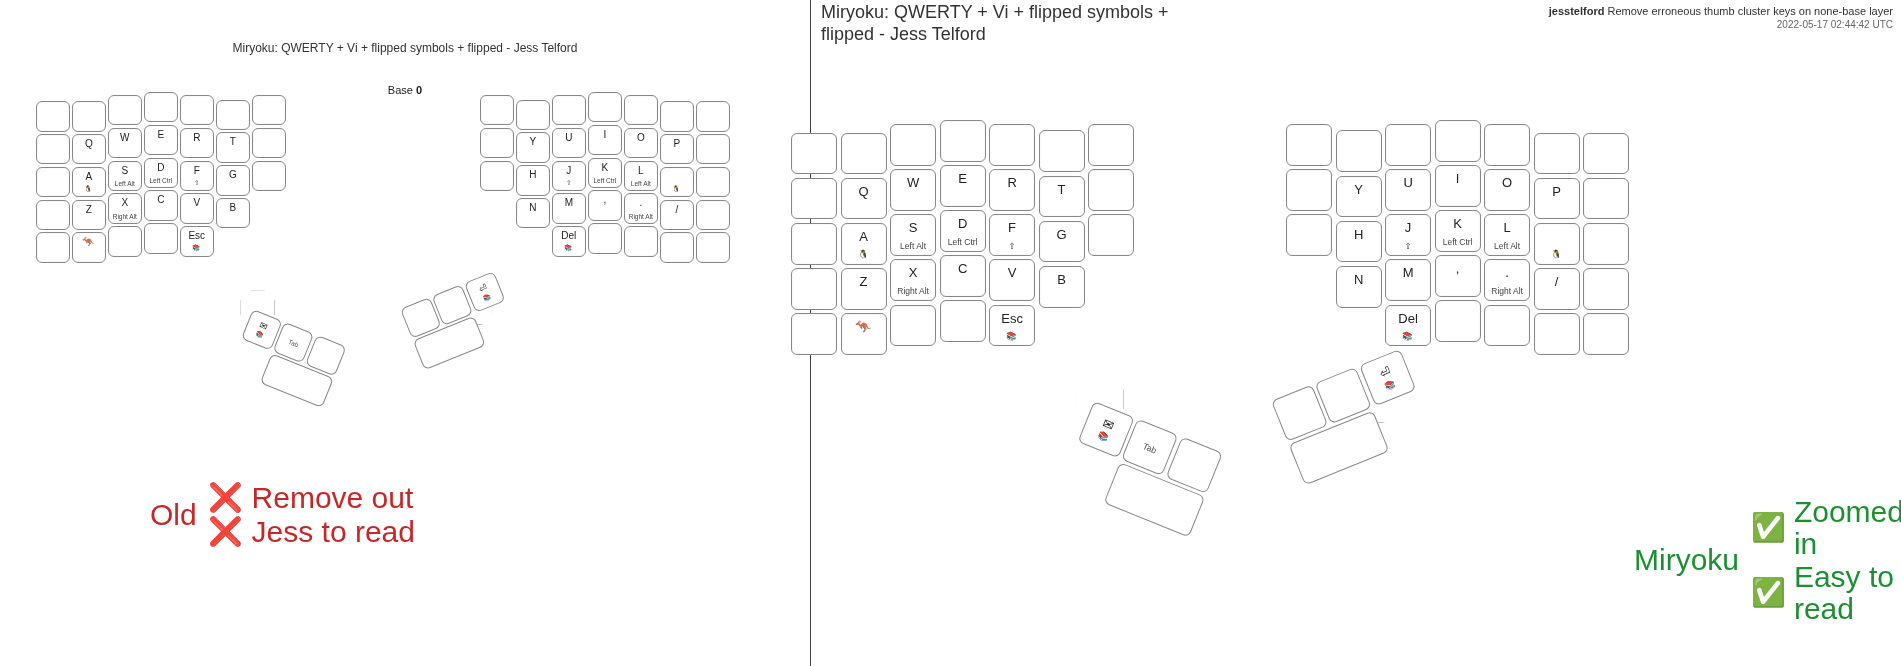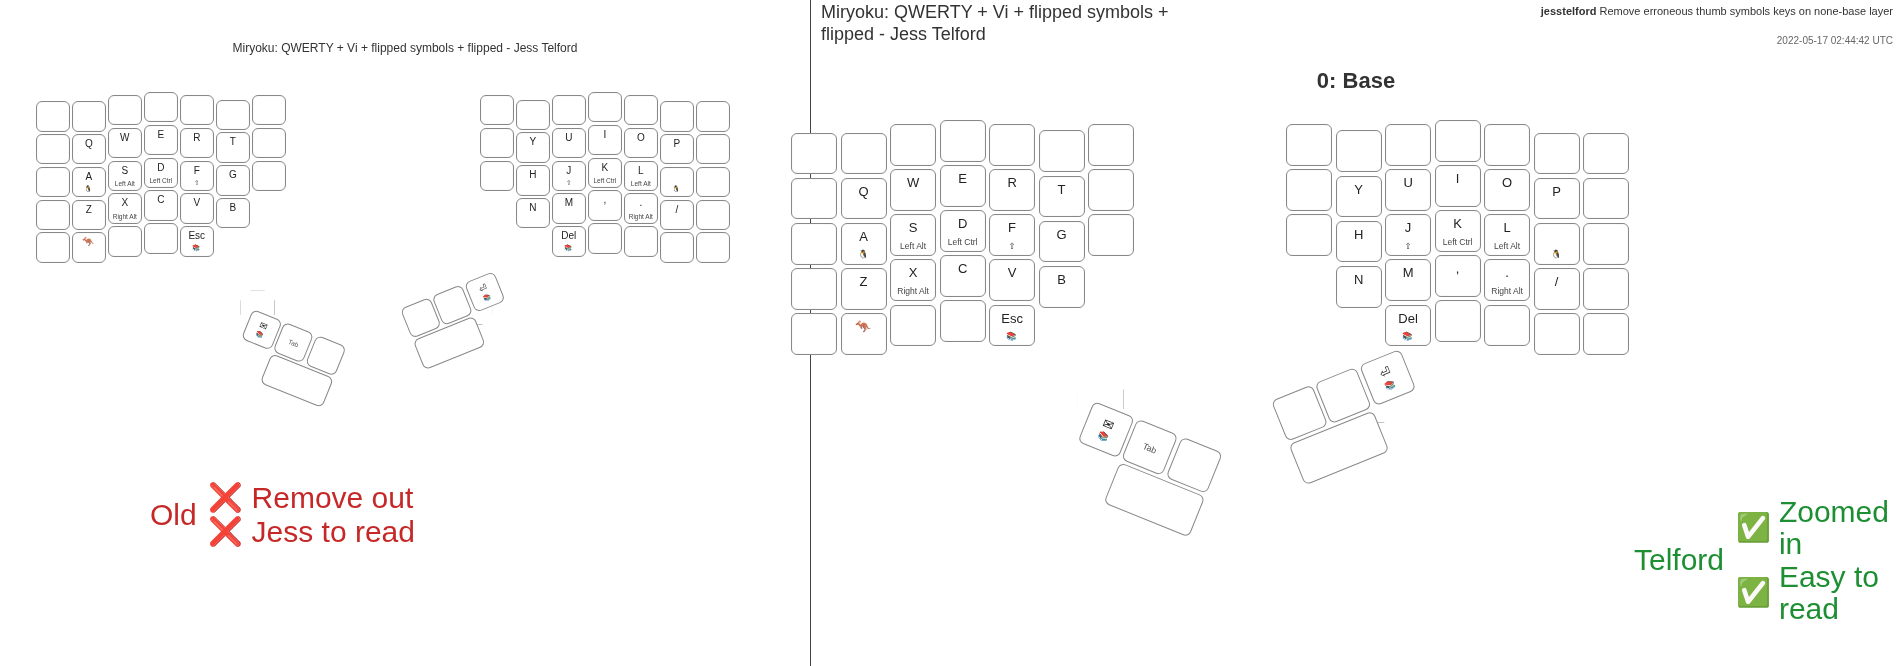--- a/index.html
+++ b/index.html
@@ -11,21 +11,21 @@
 
   
   .l-title { position: absolute; left: 0; right: 0; top: 41px; text-align: center; font-size: 12px; color: #333; }
   .l-url  { position: absolute; left: 0; right: 0; top: 68px; text-align: center; font-size: 11px; color: #2a7de1; }
   .l-layer { position: absolute; left: 0; right: 0; top: 84px; text-align: center; font-size: 11px; color: #222; }
 
   
   .r-title { position: absolute; left: 10px; top: 2px; font-size: 18px; color: #333; width: 400px; line-height: 1.2; }
   .r-author { position: absolute; right: 8px; top: 5px; font-size: 11px; color: #333; text-align: right; }
   .r-author b { font-weight: 600; }
-  .r-date { font-size: 10px; color: #666; margin-top: 18px; }
+  .r-date { font-size: 10px; color: #666; margin-top: 2px; }
   .r-layer { position: absolute; left: 0; right: 0; top: 68px; text-align: center; font-size: 22px; font-weight: 700; color: #333; }
 
   
   .cap { position: absolute; display: flex; align-items: center; gap: 12px; }
   .cap-label { font-size: 30px; }
   .cap-lines { display: flex; flex-direction: column; gap: 2px; }
   .cap-line { display: flex; align-items: center; gap: 8px; font-size: 30px; line-height: 1.05; }
   .mark { font-size: 28px; }
   .red { color: #c62828; }
   .green { color: #1d8f32; }
@@ -49,20 +49,23 @@
   .thumbkey { border: 1px solid #888; border-radius: 6px; background: #fff; display:flex; flex-direction:column; align-items:center; justify-content:center; font-size:11px; color:#222;}
   .thumbkey .sub { font-size: 7px; color: #555; margin-top:1px;}
 </style>
 </head>
 <body>
 
 <div class="divider"></div>
 
 <div class="panel left">
   <div class="l-title">Miryoku: QWERTY + Vi + flipped symbols + flipped - Jess Telford</div>
+  <div class="l-layer">
+    <span>Base</span> <b>0</b>
+  </div>
 
   <div class="kb small" id="kb-left-small" style="left:36px; top:92px;">
       <div class="key" style="left: 0px; top: 9.12px; width: 33.6px; height: 30.4px;"></div>
       <div class="key" style="left: 36px; top: 9.12px; width: 33.6px; height: 30.4px;"></div>
       <div class="key" style="left: 72px; top: 3.04px; width: 33.6px; height: 30.4px;"></div>
       <div class="key" style="left: 108px; top: 0px; width: 33.6px; height: 30.4px;"></div>
       <div class="key" style="left: 144px; top: 3.04px; width: 33.6px; height: 30.4px;"></div>
       <div class="key" style="left: 180px; top: 7.6px; width: 33.6px; height: 30.4px;"></div>
       <div class="key" style="left: 216px; top: 3.04px; width: 33.6px; height: 30.4px;"></div>
       <div class="key" style="left: 0px; top: 41.92px; width: 33.6px; height: 30.4px;"></div>
@@ -240,24 +243,23 @@
           <span class="mark red">❌</span>
           <span class="red">Jess to read</span>
         </div>
     </div>
   </div>
 </div>
 
 <div class="panel right">
   <div class="r-title">Miryoku: QWERTY + Vi + flipped symbols + flipped - Jess Telford</div>
   <div class="r-author">
-    <div><b>jesstelford</b> <span>Remove erroneous thumb symbols keys on none-base layer</span></div>
+    <div><b>jesstelford</b> <span>Remove erroneous thumb cluster keys on none-base layer</span></div>
     <div class="r-date">2022-05-17 02:44:42 UTC</div>
   </div>
-  <div class="r-layer">0: Base</div>
 
   <div class="kb" id="kb-left-big" style="left:-20px; top:120px;">
       <div class="key" style="left: 0px; top: 12.54px; width: 46.2px; height: 41.8px;"></div>
       <div class="key" style="left: 49.5px; top: 12.54px; width: 46.2px; height: 41.8px;"></div>
       <div class="key" style="left: 99px; top: 4.18px; width: 46.2px; height: 41.8px;"></div>
       <div class="key" style="left: 148.5px; top: 0px; width: 46.2px; height: 41.8px;"></div>
       <div class="key" style="left: 198px; top: 4.18px; width: 46.2px; height: 41.8px;"></div>
       <div class="key" style="left: 247.5px; top: 10.45px; width: 46.2px; height: 41.8px;"></div>
       <div class="key" style="left: 297px; top: 4.18px; width: 46.2px; height: 41.8px;"></div>
       <div class="key" style="left: 0px; top: 57.64px; width: 46.2px; height: 41.8px;"></div>
@@ -418,21 +420,21 @@
           <span style="font-size: 13.2px;">⏎</span>
           <span class="sub" style="font-size: 8.8px;">📚</span>
         </div>
         <div class="thumbkey" style="position: absolute; width: 44px; height: 44px; left: 47.3px; top: 0px;"></div>
         <div class="thumbkey" style="position: absolute; width: 44px; height: 44px; left: 0px; top: 0px;"></div>
         <div class="thumbkey" style="position: absolute; width: 91.3px; height: 44px; left: 0px; top: 47.3px;"></div>
       </div>
     </div>
 
   <div class="cap" style="left:823px; top:496px;">
-    <span class="cap-label green">Telford</span>
+    <span class="cap-label green">Miryoku</span>
     <div class="cap-lines">
       <div class="cap-line">
           <span class="mark green">✅</span>
           <span class="green">Zoomed in</span>
         </div>
       <div class="cap-line">
           <span class="mark green">✅</span>
           <span class="green">Easy to read</span>
         </div>
     </div>

